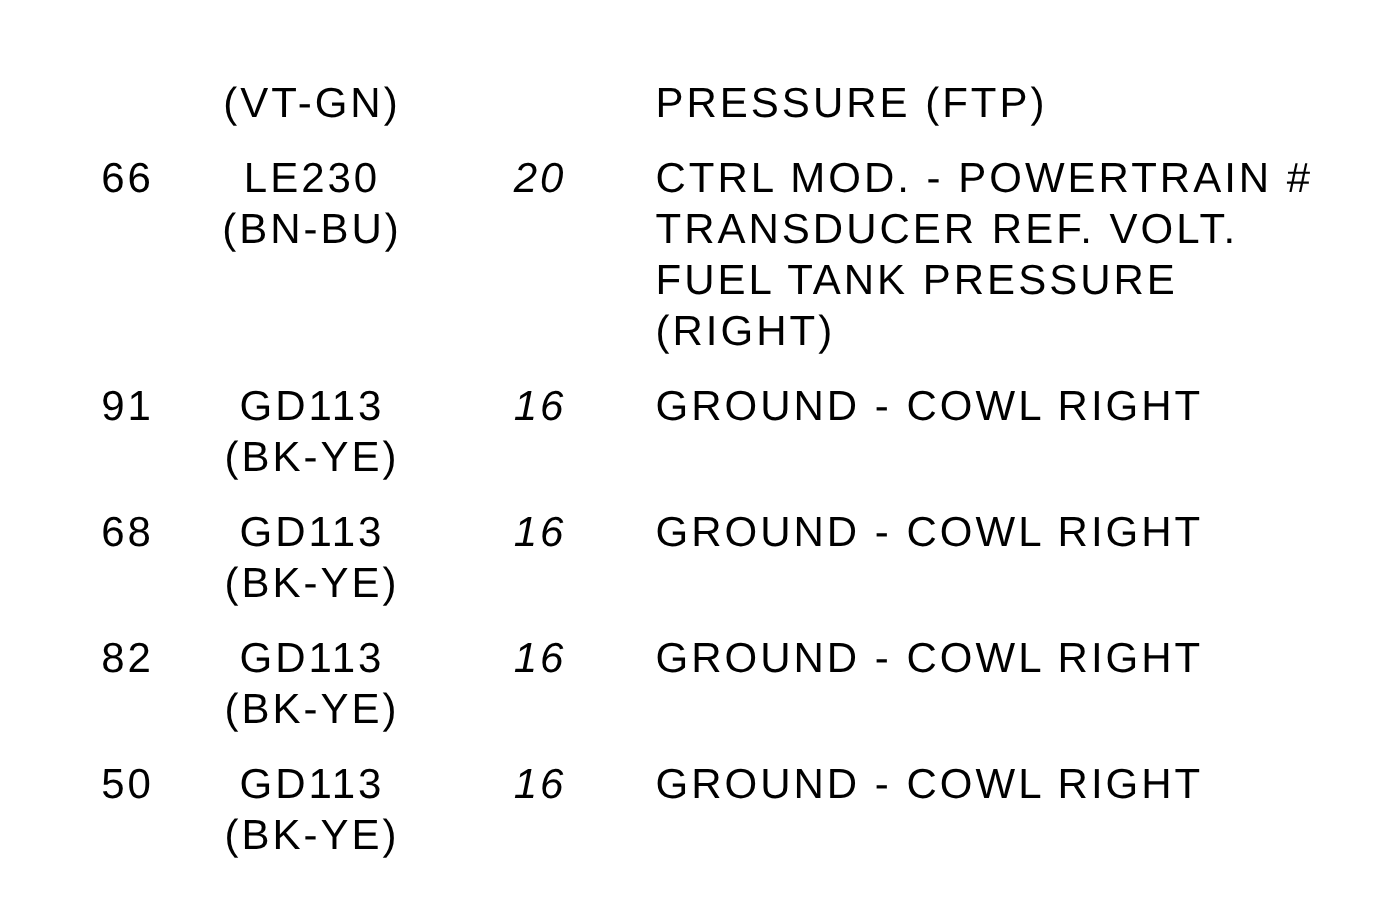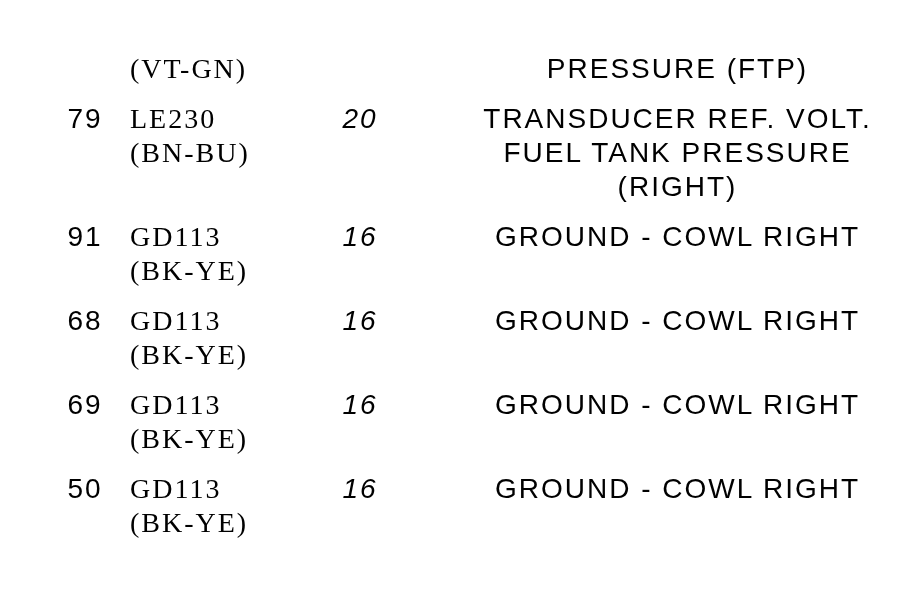--- a/index.html
+++ b/index.html
@@ -23,58 +23,59 @@
   .row {
     display: grid;
     grid-template-columns: 90px 156px 148px auto;
     margin-bottom: 16px;
   }
   .cell-pin {
     text-align: center;
     white-space: nowrap;
   }
   .cell-circuit {
+    text-align: center;
     white-space: nowrap;
-    font-family: Liberation Serif, serif;
   }
   .cell-gauge {
     text-align: center;
     white-space: nowrap;
     font-style: italic;
   }
   .cell-desc {
     padding-left: 3px;
-    text-align: center;
+    text-align: left;
     white-space: nowrap;
   }
 </style>
 </head>
 <body>
 
 <div class="doc">
 
   <div class="row">
     <div class="cell-pin"></div>
     <div class="cell-circuit">
       <div>(VT-GN)</div>
     </div>
     <div class="cell-gauge"></div>
     <div class="cell-desc">
       <div>PRESSURE (FTP)</div>
     </div>
   </div>
 
   <div class="row">
-    <div class="cell-pin">79</div>
+    <div class="cell-pin">66</div>
     <div class="cell-circuit">
       <div>LE230</div>
       <div>(BN-BU)</div>
     </div>
     <div class="cell-gauge">20</div>
     <div class="cell-desc">
+      <div>CTRL MOD. - POWERTRAIN #</div>
       <div>TRANSDUCER REF. VOLT.</div>
       <div>FUEL TANK PRESSURE</div>
       <div>(RIGHT)</div>
     </div>
   </div>
 
   <div class="row">
     <div class="cell-pin">91</div>
     <div class="cell-circuit">
       <div>GD113</div>
@@ -92,21 +93,21 @@
       <div>GD113</div>
       <div>(BK-YE)</div>
     </div>
     <div class="cell-gauge">16</div>
     <div class="cell-desc">
       <div>GROUND - COWL RIGHT</div>
     </div>
   </div>
 
   <div class="row">
-    <div class="cell-pin">69</div>
+    <div class="cell-pin">82</div>
     <div class="cell-circuit">
       <div>GD113</div>
       <div>(BK-YE)</div>
     </div>
     <div class="cell-gauge">16</div>
     <div class="cell-desc">
       <div>GROUND - COWL RIGHT</div>
     </div>
   </div>
 

